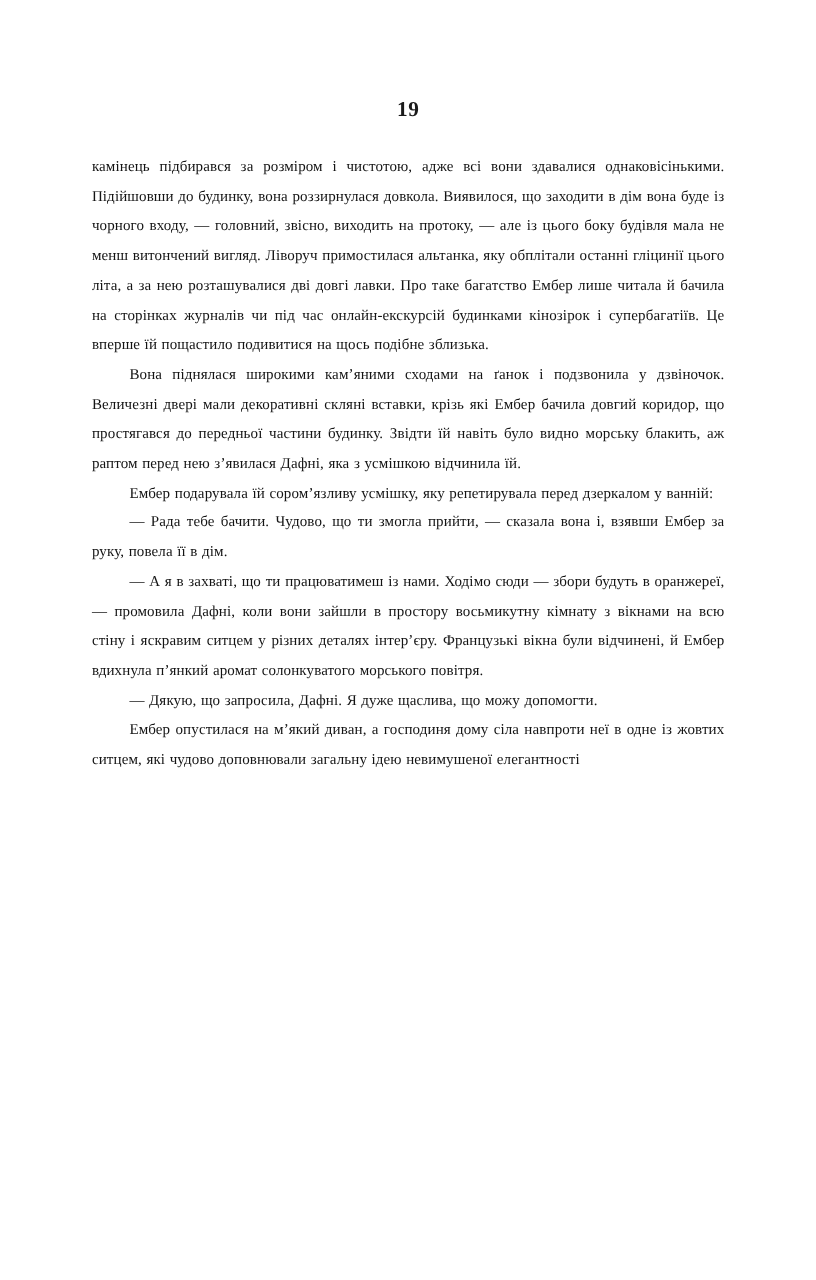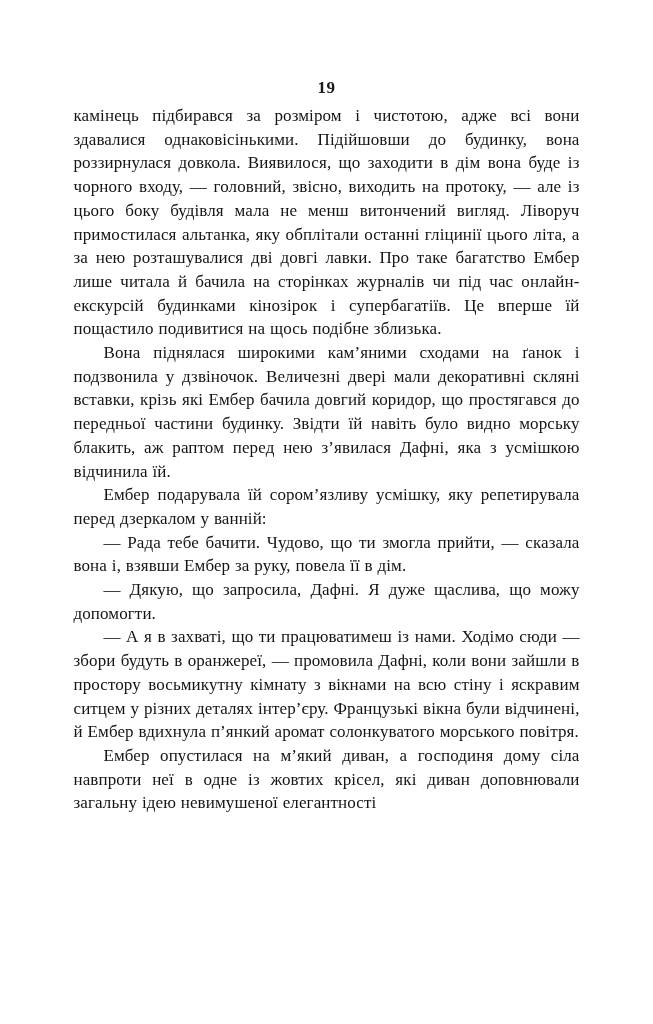--- a/index.html
+++ b/index.html
@@ -23,23 +23,23 @@
   .page-number {
     padding-top: 78px;
     text-align: center;
     font-size: 17px;
     font-weight: bold;
     letter-spacing: 0.5px;
     color: #1a1a1a;
   }
   .text-block {
     width: 506px;
-    margin: 6px auto 0 auto;
+    margin: 24px auto 0 auto;
     text-align: justify;
-    font-size: 17px;
+    font-size: 12px;
     line-height: 23.7px;
     letter-spacing: 0.1px;
     word-spacing: 0.5px;
   }
   .text-block p {
     margin: 0;
     padding: 0;
     text-indent: 30px;
     hyphens: auto;
   }
@@ -51,17 +51,17 @@
 <body>
 
 <div class="book-page">
   <div class="page-number">19</div>
 
   <div class="text-block">
     <p class="continuation">камінець підбирався за розміром і чистотою, адже всі вони здавалися однаковісінькими. Підійшовши до будинку, вона роззирнулася довкола. Виявилося, що заходити в дім вона буде із чорного входу, — головний, звісно, виходить на протоку, — але із цього боку будівля мала не менш витончений вигляд. Ліворуч примостилася альтанка, яку обплітали останні гліцинії цього літа, а за нею розташувалися дві довгі лавки. Про таке багатство Ембер лише читала й бачила на сторінках журналів чи під час онлайн-екскурсій будинками кінозірок і супербагатіїв. Це вперше їй пощастило подивитися на щось подібне зблизька.</p>
     <p>Вона піднялася широкими кам’яними сходами на ґанок і подзвонила у дзвіночок. Величезні двері мали декоративні скляні вставки, крізь які Ембер бачила довгий коридор, що простягався до передньої частини будинку. Звідти їй навіть було видно морську блакить, аж раптом перед нею з’явилася Дафні, яка з усмішкою відчинила їй.</p>
     <p>Ембер подарувала їй сором’язливу усмішку, яку репетирувала перед дзеркалом у ванній:</p>
     <p>— Рада тебе бачити. Чудово, що ти змогла прийти, — сказала вона і, взявши Ембер за руку, повела її в дім.</p>
+    <p>— А я в захваті, що ти працюватимеш із нами. Ходімо сюди — збори будуть в оранжереї, — промовила Дафні, коли вони зайшли в простору восьмикутну кімнату з вікнами на всю стіну і яскравим ситцем у різних деталях інтер’єру. Французькі вікна були відчинені, й Ембер вдихнула п’янкий аромат солонкуватого морського повітря.</p>
     <p>— Дякую, що запросила, Дафні. Я дуже щаслива, що можу допомогти.</p>
-    <p>— А я в захваті, що ти працюватимеш із нами. Ходімо сюди — збори будуть в оранжереї, — промовила Дафні, коли вони зайшли в простору восьмикутну кімнату з вікнами на всю стіну і яскравим ситцем у різних деталях інтер’єру. Французькі вікна були відчинені, й Ембер вдихнула п’янкий аромат солонкуватого морського повітря.</p>
-    <p>Ембер опустилася на м’який диван, а господиня дому сіла навпроти неї в одне із жовтих крісел, які диван доповнювали загальну ідею невимушеної елегантності</p>
+    <p>Ембер опустилася на м’який диван, а господиня дому сіла навпроти неї в одне із жовтих ситцем, які чудово доповнювали загальну ідею невимушеної елегантності</p>
   </div>
 </div>
 
 </body></html>

